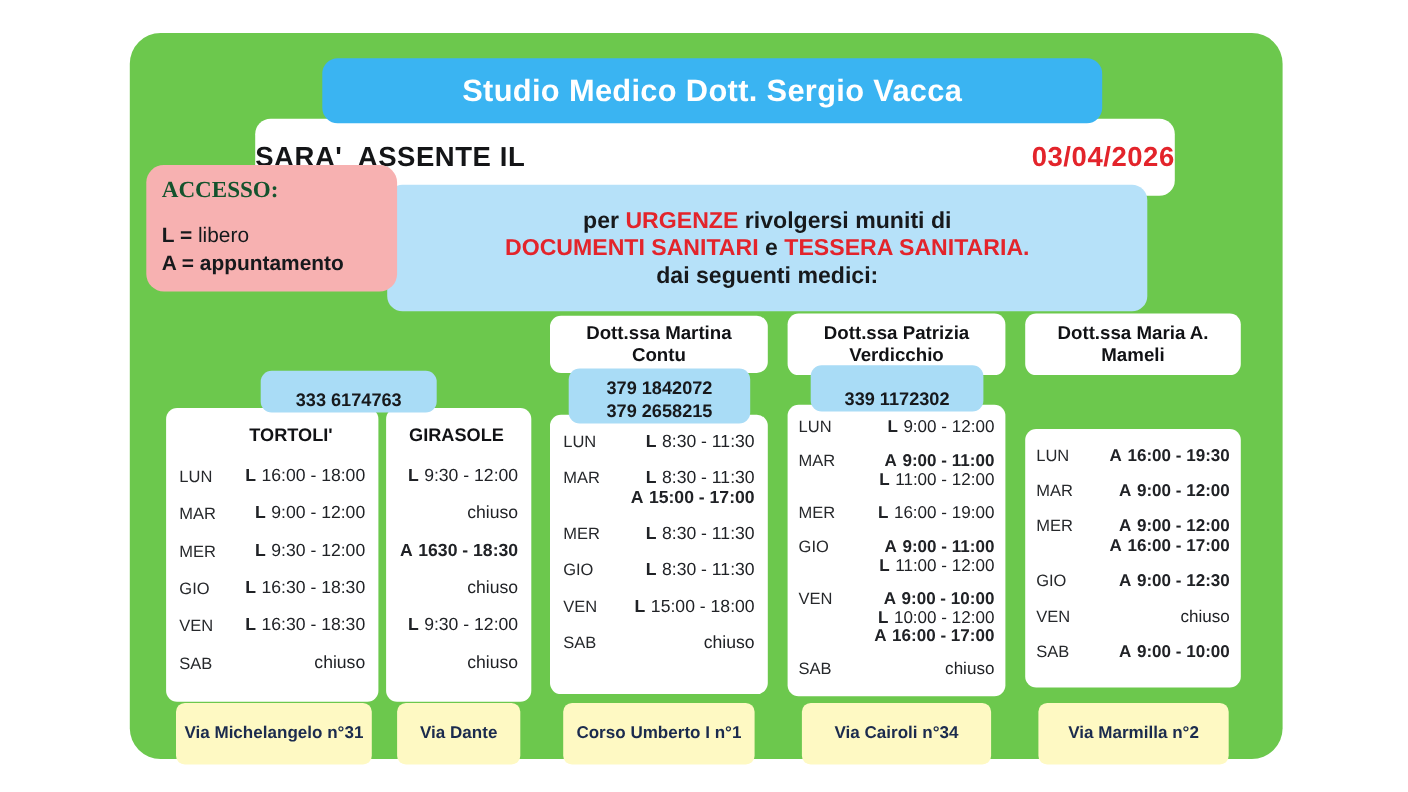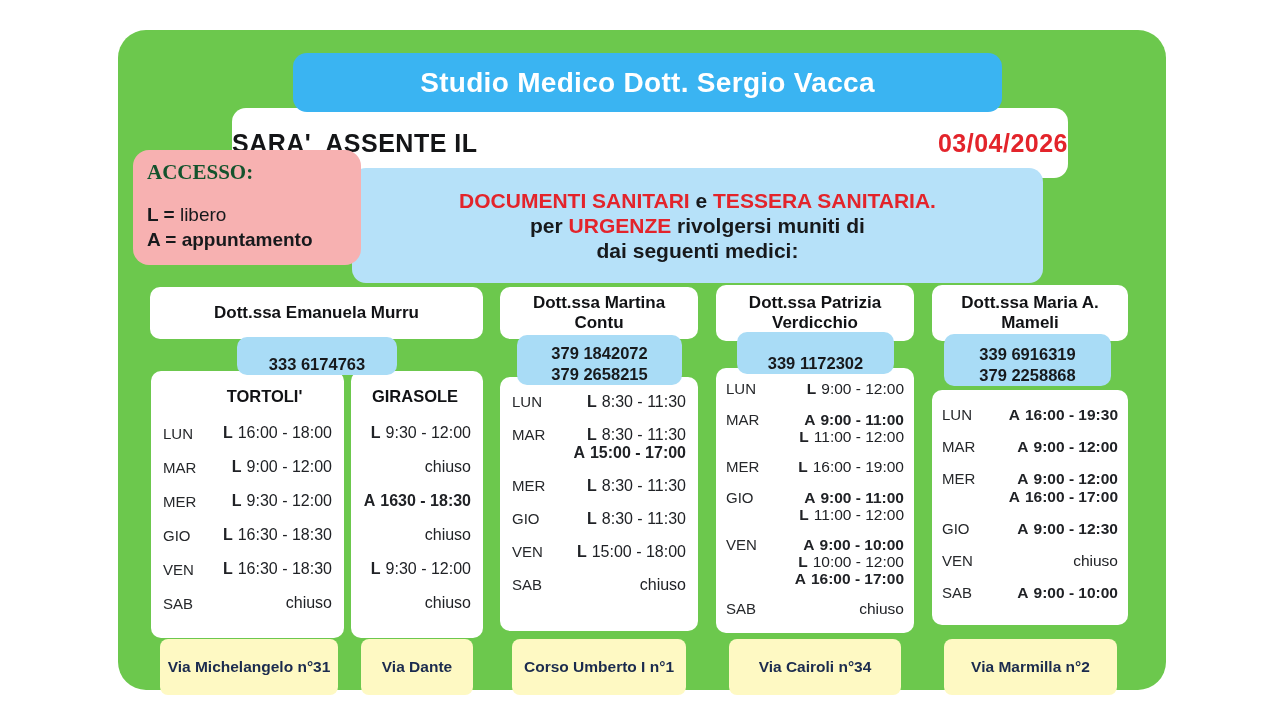--- a/index.html
+++ b/index.html
@@ -87,34 +87,33 @@
   <div class="titlebar">
     <span>Studio Medico Dott. Sergio Vacca</span>
   </div>
 
   <div class="banner">
     <span class="abs-prefix">SARA'  ASSENTE IL </span>
       <span class="abs-date">03/04/2026</span>
   </div>
 
   <div class="urgency">
+    <div class="uline"><span>per </span><span class="red">URGENZE</span><span> rivolgersi muniti di</span></div>
     <div class="uline"><span class="red">DOCUMENTI SANITARI</span><span> e </span><span class="red">TESSERA SANITARIA.</span></div>
-    <div class="uline"><span>per </span><span class="red">URGENZE</span><span> rivolgersi muniti di</span></div>
     <div class="uline">dai seguenti medici:</div>
   </div>
 
   <div class="accesso">
     <div class="acc-title">ACCESSO:</div>
     <div class="acc-lines">
       <div><span class="bk">L =</span> <span>libero</span></div>
       <div><span class="bk">A =</span> <span class="bk">appuntamento</span></div>
     </div>
   </div>
 
-  <div class="dhead c1-head">Dott.ssa Emanuela Murru</div>
   <div class="phone c1-phone">
     <span>333 6174763</span>
   </div>
 
   <div class="sched s1">
     <div class="shead">TORTOLI'</div>
     <div class="row34">
         <span class="day">LUN</span>
         <span class="slots">
           <span class="slot"><span class="k">L</span><span class="t">16:00 - 18:00</span></span>
@@ -281,24 +280,20 @@
         <span class="day">SAB</span>
         <span class="slots">
           <span class="slot"><span class="k"></span><span class="t">chiuso</span></span>
         </span>
       </div>
   </div>
 
   <div class="addr c3-a">Via Cairoli n°34</div>
 
   <div class="dhead c4-head">Dott.ssa Maria A. Mameli</div>
-  <div class="phone c4-phone">
-    <span>339 6916319</span>
-    <span>379 2258868</span>
-  </div>
 
   <div class="sched s5">
     <div class="srow">
         <span class="day">LUN</span>
         <span class="slots">
           <span class="slot b"><span class="k">A</span><span class="t">16:00 - 19:30</span></span>
         </span>
       </div>
     <div class="srow">
         <span class="day">MAR</span>

